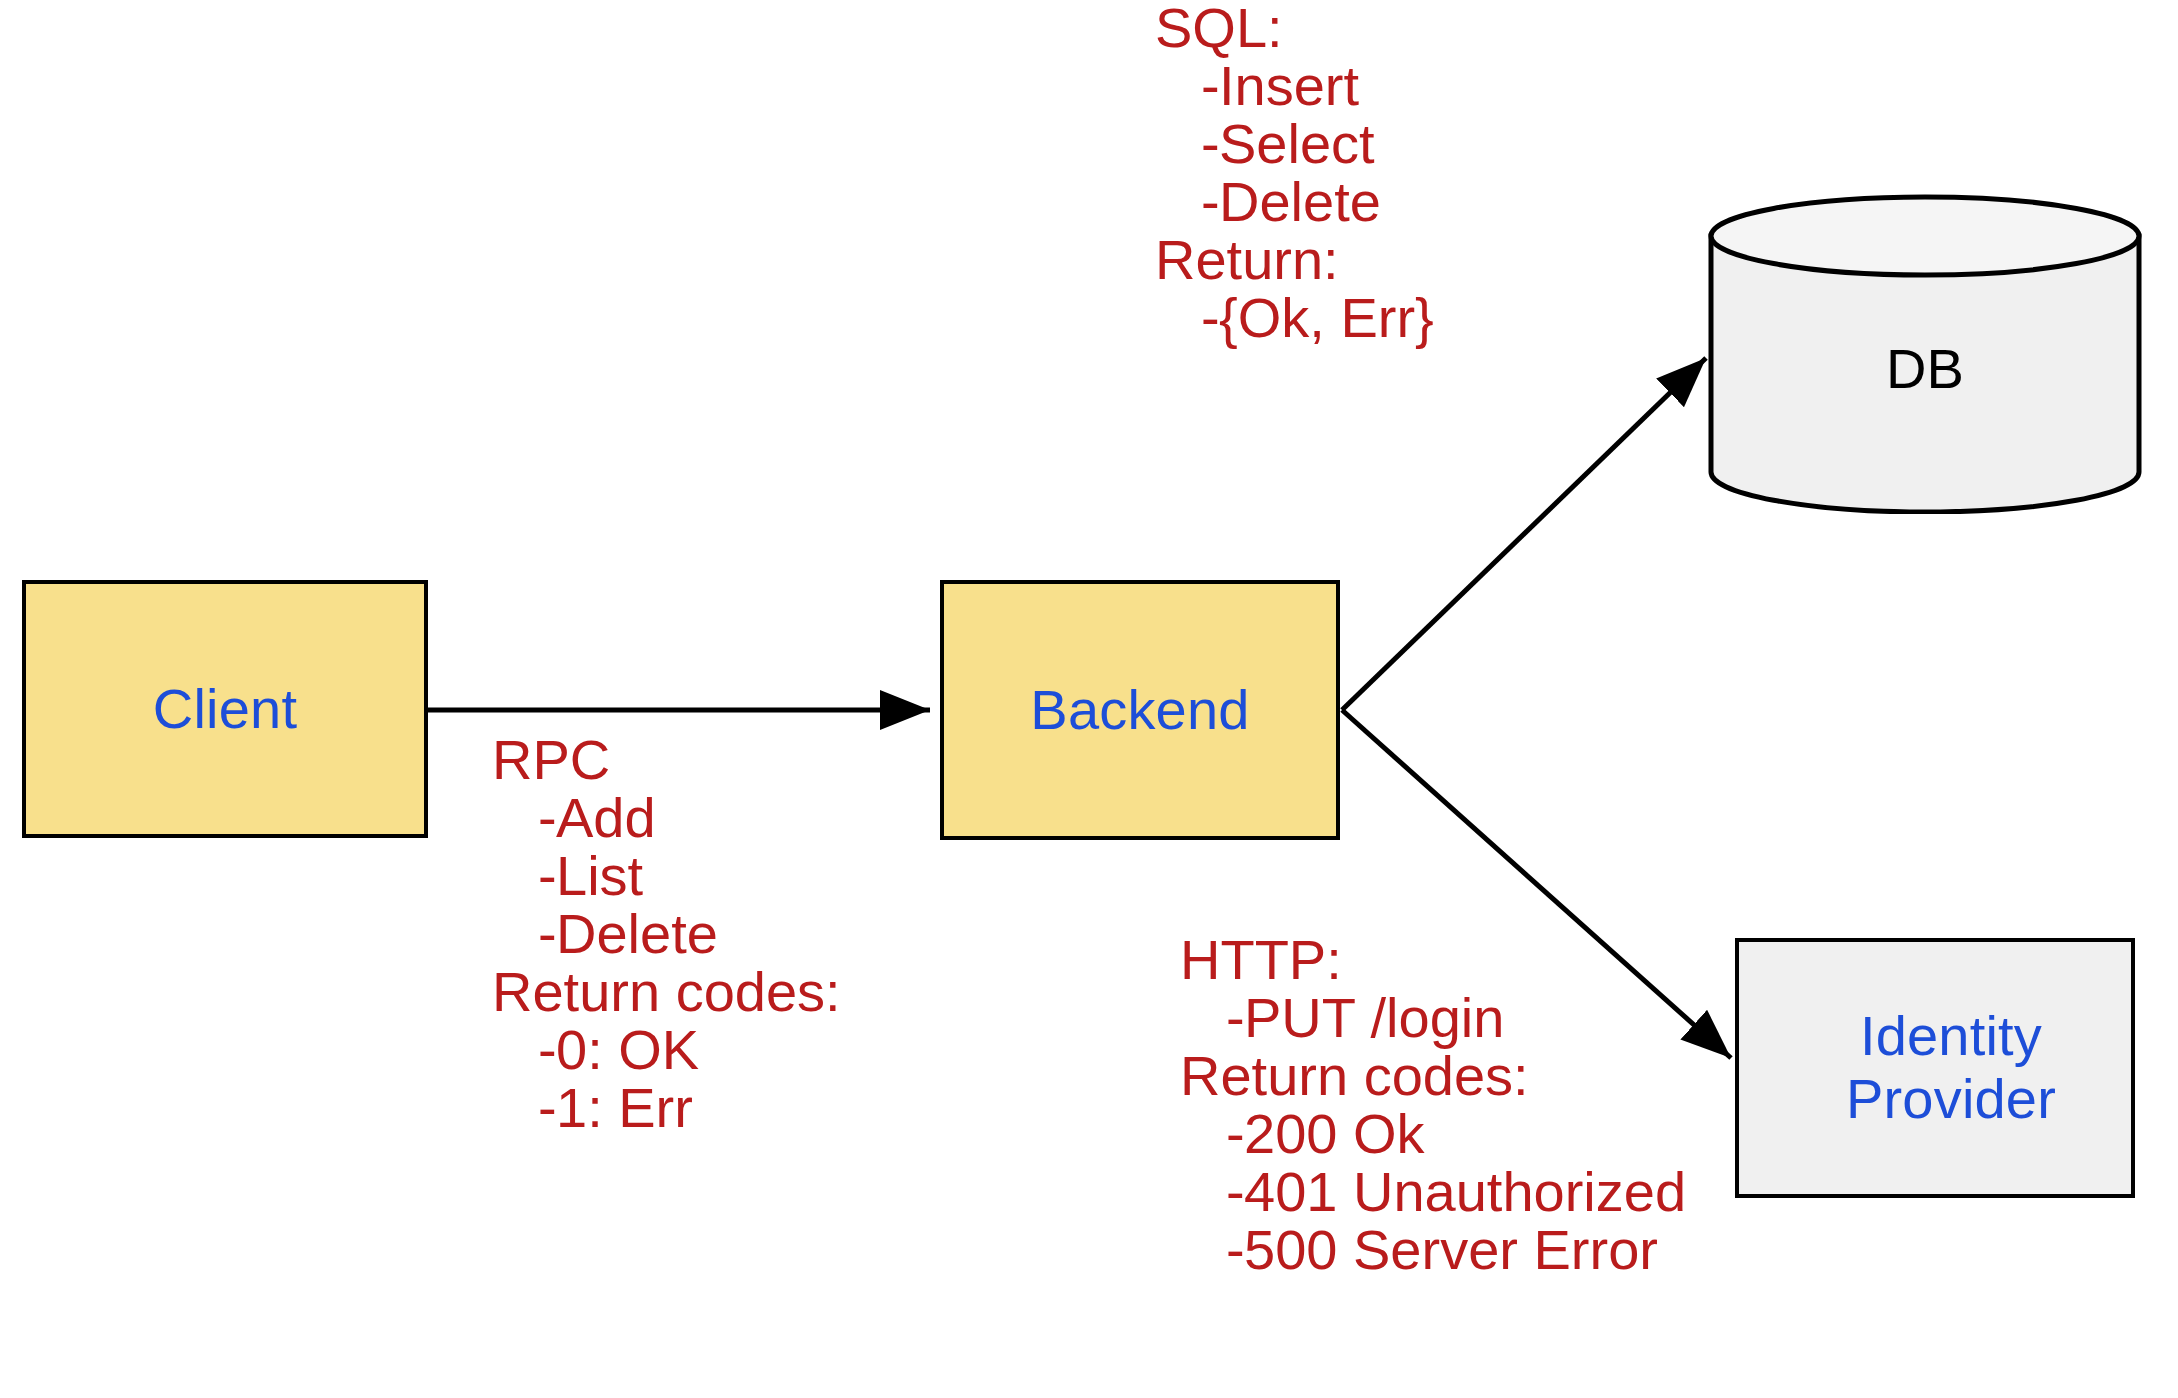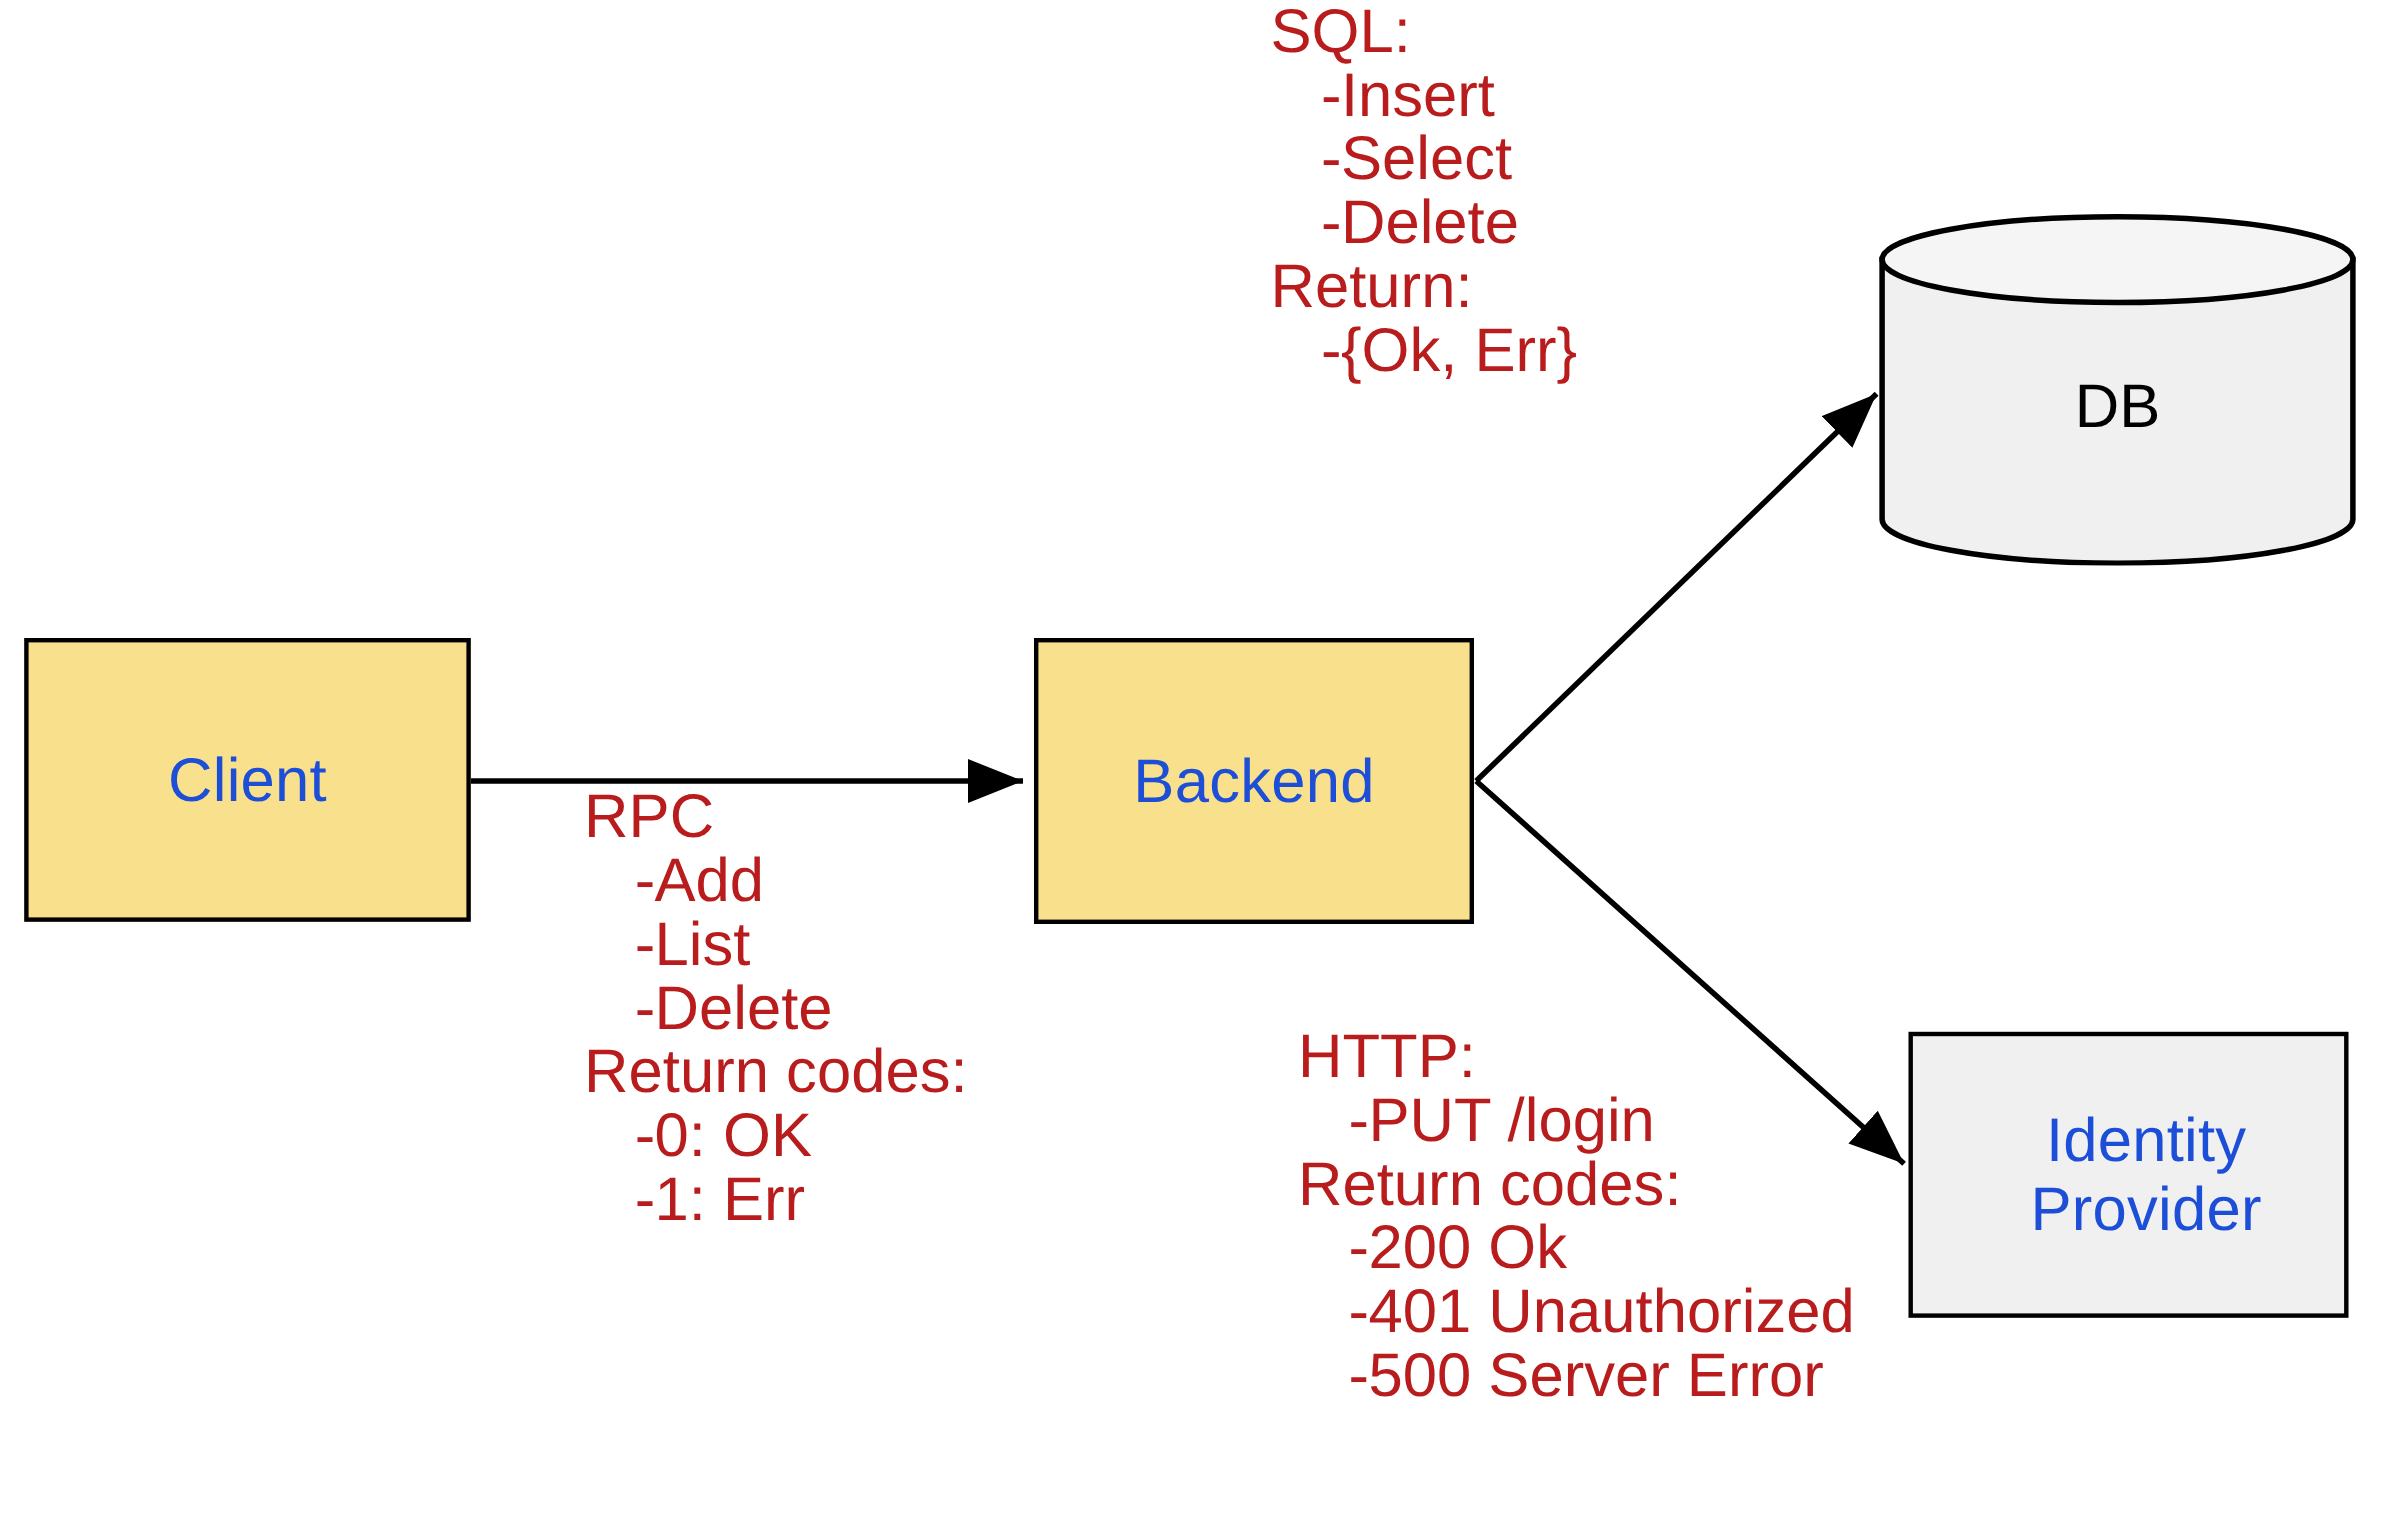--- a/index.html
+++ b/index.html
@@ -98,21 +98,21 @@
   }
   .ann-dash {
     width: 64px;
     flex: 0 0 64px;
     padding-left: 46px;
     box-sizing: border-box;
   }
   .ann-text { white-space: pre; }
 
   #ann-sql  { left: 1155px; top: 0px;    }
-  #ann-rpc  { left: 492px;  top: 714px; margin-left: 39px;  }
+  #ann-rpc  { left: 492px;  top: 732px;  }
   #ann-http { left: 1180px; top: 932px;  }
 </style>
 </head>
 <body>
 
 <div id="canvas">
 
   <svg id="connectors" viewBox="0 0 2178 1398" xmlns="http://www.w3.org/2000/svg">
     <defs>
       <marker id="arrowhead" markerWidth="12" markerHeight="12" refX="10" refY="4" orient="auto" markerUnits="strokeWidth">

